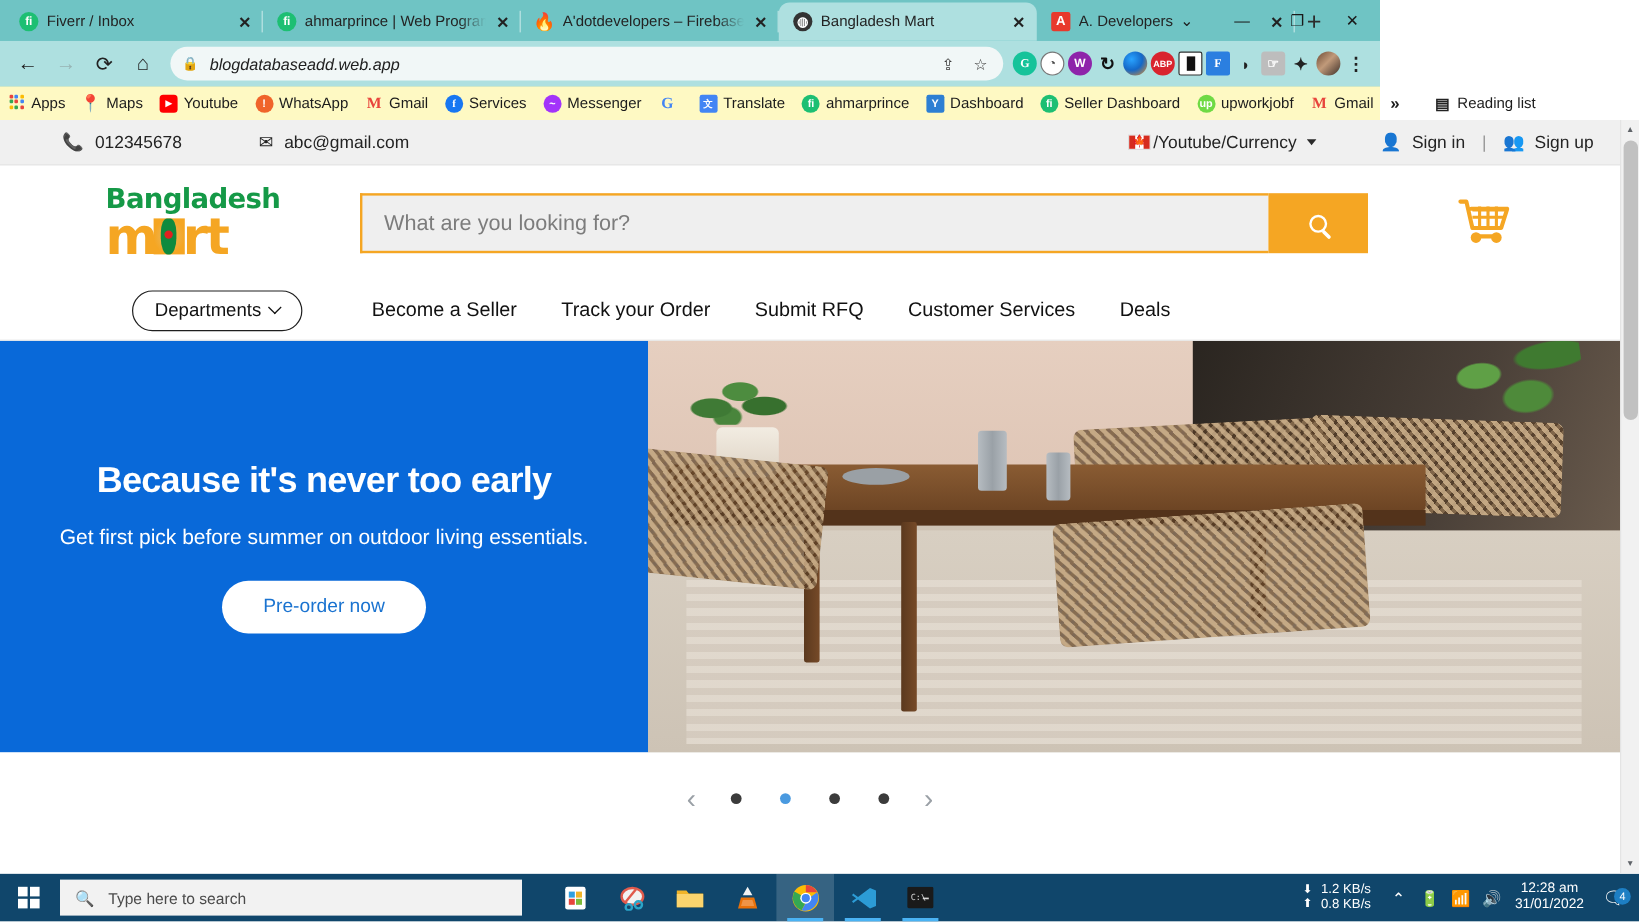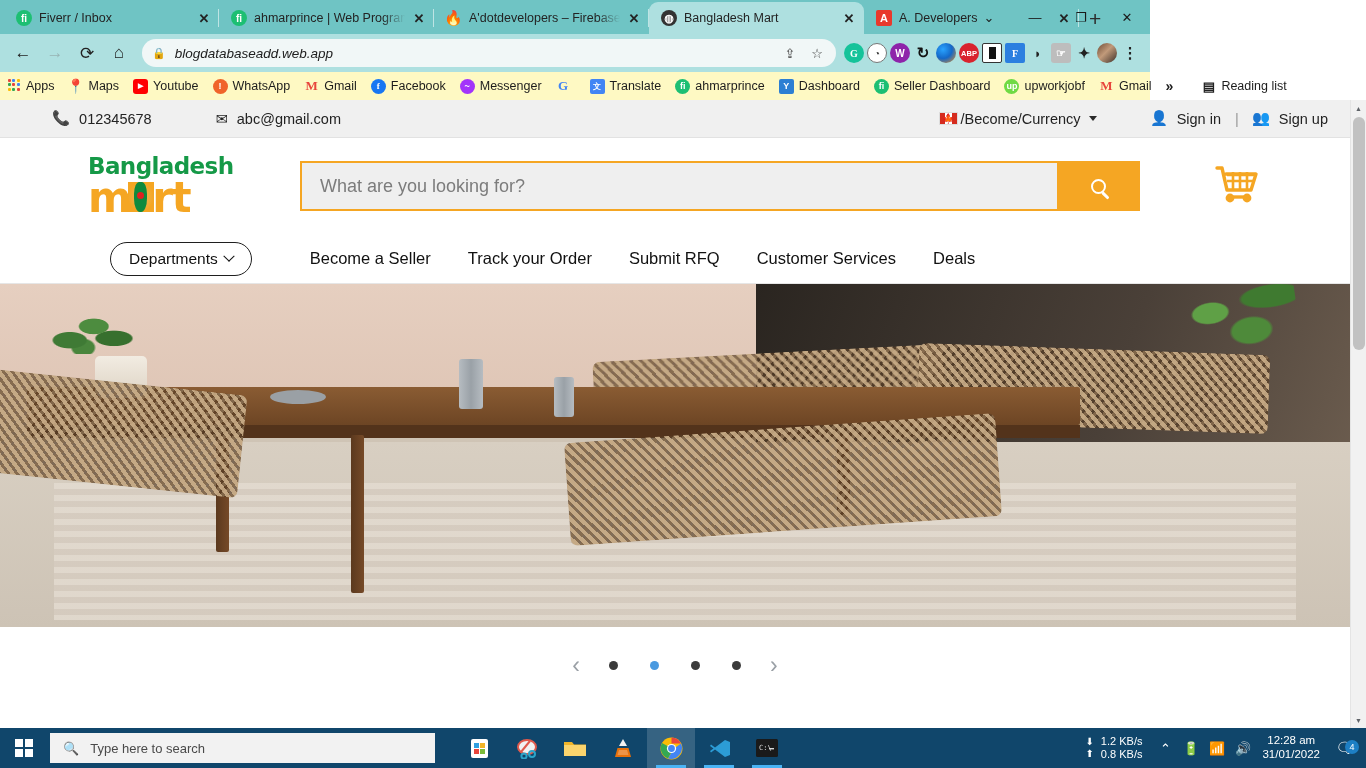--- a/index.html
+++ b/index.html
@@ -490,21 +490,21 @@
     <div class="bm">
       <span class="bm-ico bmi-wa">!</span>
       <span>WhatsApp</span>
     </div>
     <div class="bm">
       <span class="bm-ico bmi-gmail">M</span>
       <span>Gmail</span>
     </div>
     <div class="bm">
       <span class="bm-ico bmi-fb">f</span>
-      <span>Facebook</span>
+      <span>Services</span>
     </div>
     <div class="bm">
       <span class="bm-ico bmi-msg">~</span>
       <span>Messenger</span>
     </div>
     <div class="bm">
       <span class="bm-ico bmi-goo">G</span>
       <span></span>
     </div>
     <div class="bm">
@@ -550,21 +550,21 @@
       </div>
       <div class="util-item util-mail">
         <span>✉</span>
         <span>abc@gmail.com</span>
       </div>
       <div class="util-right">
         <div class="ccy">
           <span class="flag-ca">
               <span class="flag-leaf">🍁</span>
             </span>
-          <span>/Become/Currency</span>
+          <span>/Youtube/Currency</span>
           <span class="caret-d"></span>
         </div>
         <div class="signin">
           <span>👤</span>
           <span>Sign in</span>
         </div>
         <span class="util-divider">|</span>
         <div class="signup">
           <span>👥</span>
           <span>Sign up</span>
@@ -610,20 +610,25 @@
       <a class="navlink">Become a Seller</a>
       <a class="navlink">Track your Order</a>
       <a class="navlink">Submit RFQ</a>
       <a class="navlink">Customer Services</a>
       <a class="navlink">Deals</a>
     </div>
 
     <div class="hero">
 
 
+      <div class="hero-mid">
+        <div class="hero-title">Because it's never too early</div>
+        <div class="hero-sub">Get first pick before summer on outdoor living essentials.</div>
+        <div class="hero-btn">Pre-order now</div>
+      </div>
 
       <div class="hero-right">
         <div class="hr-wall"></div>
         <div class="hr-door"></div>
         <div class="hr-palm"></div>
         <div class="hr-floor"></div>
         <div class="hr-rug"></div>
         <div class="hr-chair" style="left:44%; top:20%; width:26%; height:22%; transform:rotate(-3deg);"></div>
         <div class="hr-chair" style="left:68%; top:19%; width:26%; height:23%; transform:rotate(2deg);"></div>
         <div class="hr-table"></div>

